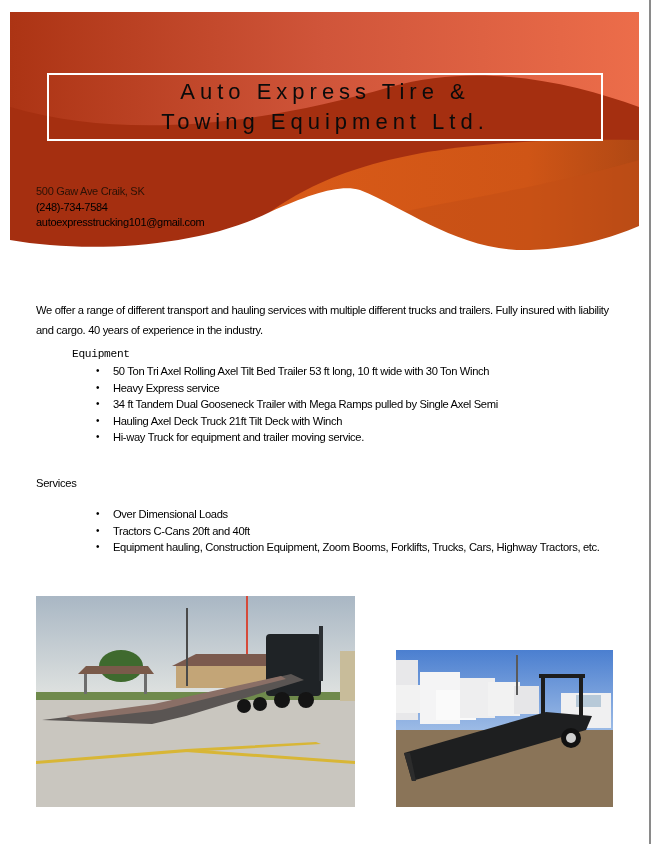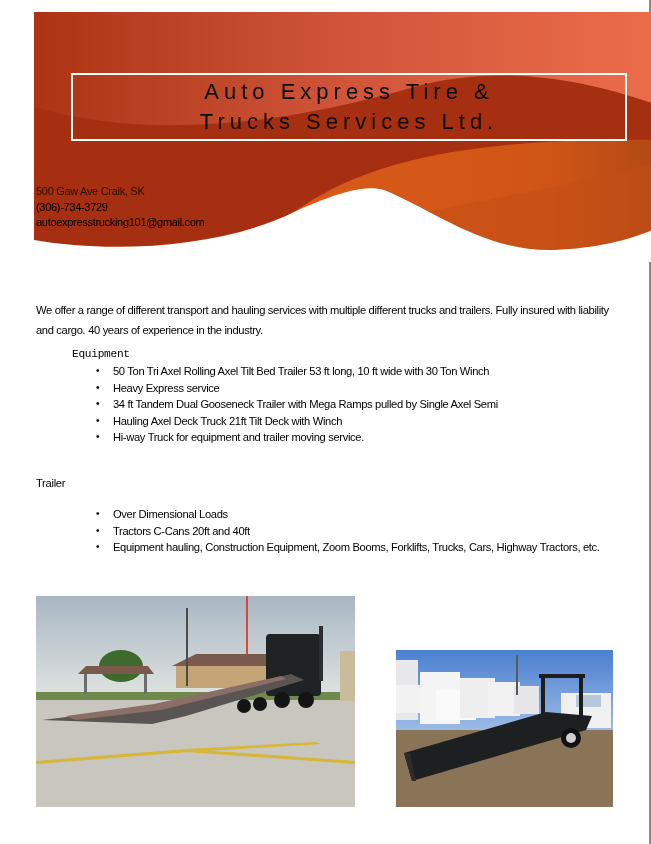--- a/index.html
+++ b/index.html
@@ -5,21 +5,21 @@
     html, body { margin: 0; padding: 0; background: #ffffff; }
     body {
       width: 651px; height: 844px; position: relative; overflow: hidden;
       font-family: "Liberation Sans", sans-serif; color: #000;
     }
     .page-edge {
       position: absolute; left: 649px; top: 0; width: 2px; height: 844px;
       background: #8a8a8a;
     }
     .banner {
-      position: absolute; left: 10px; top: 12px; width: 505px; height: 250px; margin-left: 24px;
+      position: absolute; left: 10px; top: 12px; width: 505px; height: 250px;
     }
     .banner svg { position: absolute; left: 0; top: 0; }
     .title-box {
       position: absolute; left: 37px; top: 61px; width: 552px; height: 64px;
       border: 2.5px solid #ffffff;
       display: flex; flex-direction: column; align-items: center; justify-content: center;
     }
     .title-line {
       font-family: "Liberation Sans Narrow", "Liberation Sans", sans-serif;
       font-size: 22px; letter-spacing: 5px; line-height: 30px; color: #0b0b0b;
@@ -76,42 +76,42 @@
     <path d="M0,95 C120,130 260,110 380,75 C470,50 560,70 629,95 L629,250 L0,250 Z" fill="#a52f10"></path>
 
     <path d="M260,200 C330,150 430,125 629,128 L629,250 L260,250 Z" fill="url(#orangeGrad)"></path>
 
     <path d="M330,215 C420,190 520,180 629,148 L629,250 L330,250 Z" fill="#c24f15" opacity="0.55"></path>
 
     <path d="M0,228 C80,242 190,235 260,200 C300,182 330,172 350,178 C400,198 450,240 520,238 C570,236 600,226 629,214 L629,250 L0,250 Z" fill="#ffffff"></path>
   </svg>
   <div class="title-box">
     <div class="title-line">Auto Express Tire &amp;</div>
-    <div class="title-line">Trucks Services Ltd.</div>
+    <div class="title-line">Towing Equipment Ltd.</div>
   </div>
 </div>
 
 <div class="contact">
   <div class="light">500 Gaw Ave Craik, SK</div>
-  <div class="bold">(306)-734-3729</div>
+  <div class="bold">(248)-734-7584</div>
   <div class="bold">autoexpresstrucking101@gmail.com</div>
 </div>
 
 <div class="intro">We offer a range of different transport and hauling services with multiple different trucks and trailers. Fully insured with liability and cargo. 40 years of experience in the industry.</div>
 
 <div class="section-heading" style="left:72px; top:348px;font-family:Liberation Mono, monospace;">Equipment</div>
 <ul class="list" style="left:96px; top:363px; width:520px;">
   <li><span class="bullet">•</span><span>50 Ton Tri Axel Rolling Axel Tilt Bed Trailer 53 ft long, 10 ft wide with 30 Ton Winch</span></li>
   <li><span class="bullet">•</span><span>Heavy Express service</span></li>
   <li><span class="bullet">•</span><span>34 ft Tandem Dual Gooseneck Trailer with Mega Ramps pulled by Single Axel Semi</span></li>
   <li><span class="bullet">•</span><span>Hauling Axel Deck Truck 21ft Tilt Deck with Winch</span></li>
   <li><span class="bullet">•</span><span>Hi-way Truck for equipment and trailer moving service.</span></li>
 </ul>
 
-<div class="section-heading" style="left:36px; top:477px;">Trailer</div>
+<div class="section-heading" style="left:36px; top:477px;">Services</div>
 <ul class="list" style="left:96px; top:506px; width:522px;">
   <li><span class="bullet">•</span><span>Over Dimensional Loads</span></li>
   <li><span class="bullet">•</span><span>Tractors C-Cans 20ft and 40ft</span></li>
   <li><span class="bullet">•</span><span>Equipment hauling, Construction Equipment, Zoom Booms, Forklifts, Trucks, Cars, Highway Tractors, etc.</span></li>
 </ul>
 
 <div class="photo" style="left:36px; top:596px; width:319px; height:211px;">
   <svg width="319" height="211" viewBox="0 0 319 211">
     <defs>
       <linearGradient id="sky1" x1="0" y1="0" x2="0" y2="1">

